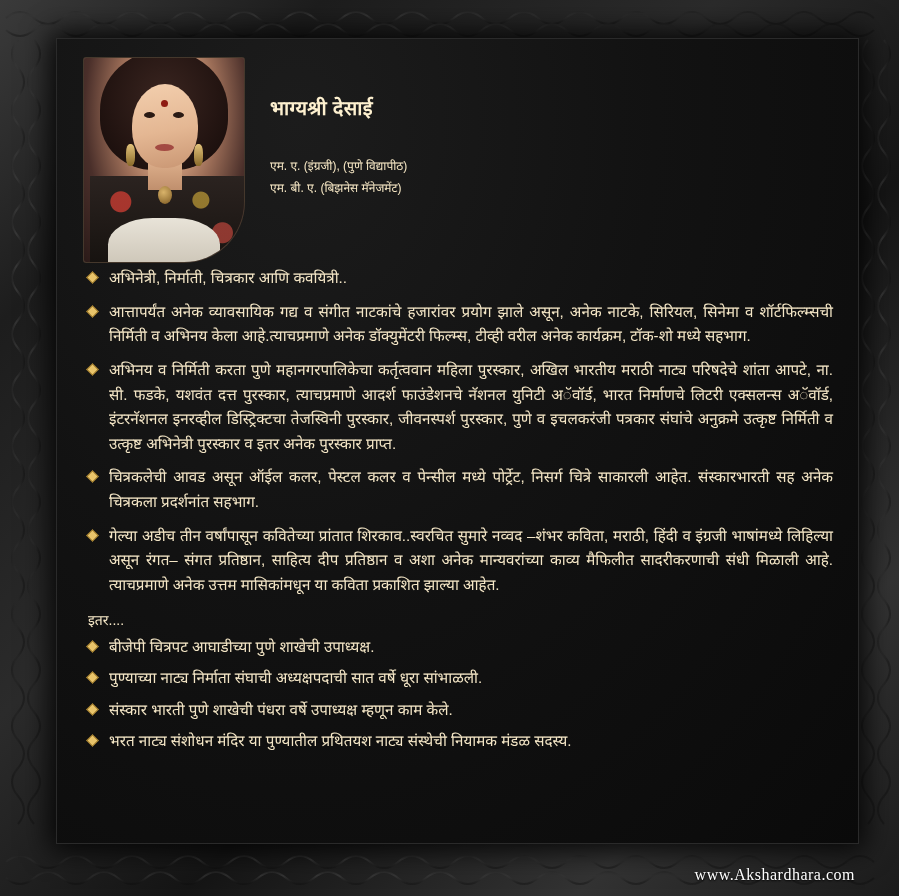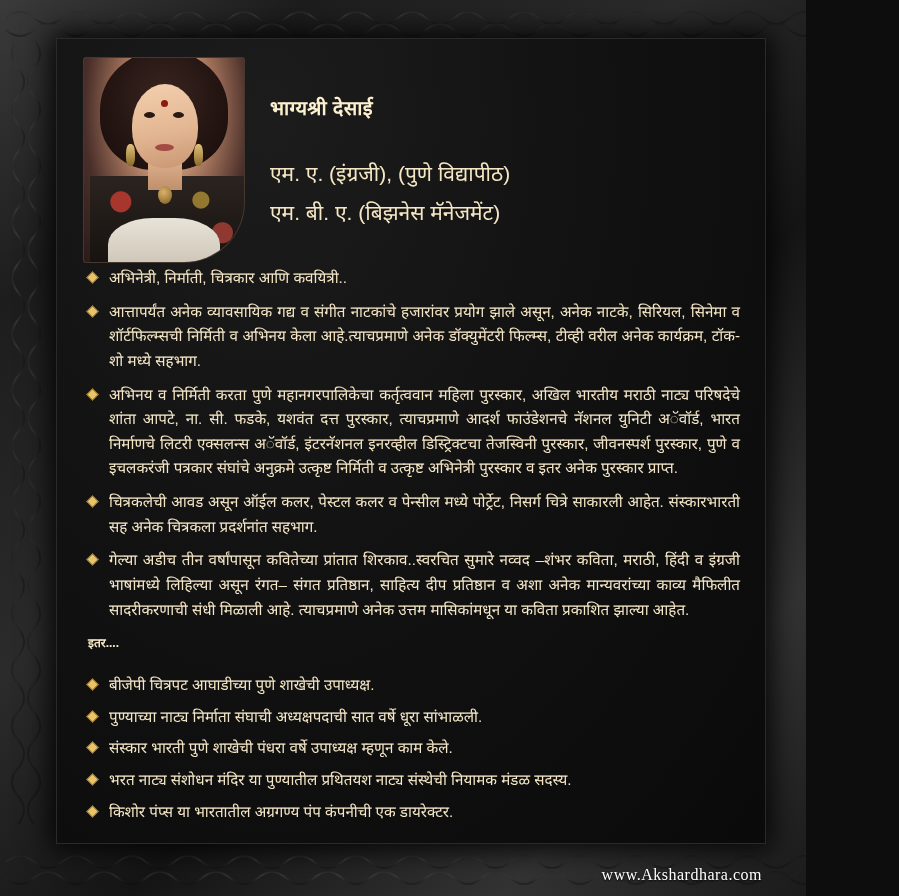--- a/index.html
+++ b/index.html
@@ -5,21 +5,21 @@
   html, body {
     margin: 0;
     padding: 0;
     background: #0d0d0d;
   }
   body {
     font-family: "Liberation Sans", sans-serif;
   }
   .page {
     position: relative;
-    width: 806px;
+    width: 899px;
     height: 896px;
     overflow: hidden;
     background:
       radial-gradient(ellipse at 20% 15%, #2e2e2e 0%, #1a1a1a 38%, #0b0b0b 72%, #060606 100%),
       #0a0a0a;
   }
   
   .frame-outer {
     position: absolute;
     inset: 0;
@@ -176,21 +176,21 @@
     padding-top: 36px;
   }
   .person-name {
     font-size: 20px;
     font-weight: bold;
     color: #fdf0cf;
     letter-spacing: 0.3px;
     margin-bottom: 34px;
   }
   .qual {
-    font-size: 21px;
+    font-size: 12px;
     color: #f6e7c4;
     line-height: 1.85;
     white-space: nowrap;
   }
 
   
   .body-list {
   }
   .bullet-row {
     display: flex;
@@ -209,24 +209,24 @@
     box-shadow: inset 0 0 0 1px #8c6a20;
   }
   .bullet-text {
     font-size: 15.2px;
     line-height: 1.62;
     color: #f4e6c6;
     text-align: justify;
     flex: 1 1 auto;
   }
   .section-label {
-    font-size: 12px;
+    font-size: 14px;
     color: #f7e9c8;
-    margin: 12px 0 22px 4px;
-    font-weight: bold;
+    margin: 12px 0 6px 4px;
+    font-weight: normal;
   }
   .tight .bullet-row { margin-bottom: 7px; }
 
   .site-url {
     position: absolute;
     right: 44px;
     bottom: 12px;
     font-family: "Liberation Serif", serif;
     font-size: 16px;
     color: #ffffff;
@@ -333,23 +333,19 @@
         <span class="bullet-text">पुण्याच्या नाट्य निर्माता संघाची अध्यक्षपदाची सात वर्षे धूरा सांभाळली.</span>
       </div>
       <div class="bullet-row">
         <span class="diamond"></span>
         <span class="bullet-text">संस्कार भारती पुणे शाखेची पंधरा वर्षे उपाध्यक्ष म्हणून काम केले.</span>
       </div>
       <div class="bullet-row">
         <span class="diamond"></span>
         <span class="bullet-text">भरत नाट्य संशोधन मंदिर या पुण्यातील प्रथितयश नाट्य संस्थेची नियामक मंडळ सदस्य.</span>
       </div>
-      <div class="bullet-row">
-        <span class="diamond"></span>
-        <span class="bullet-text">किशोर पंप्स या भारतातील अग्रगण्य पंप कंपनीची एक डायरेक्टर.</span>
-      </div>
     </div>
 
   </div>
 
   <div class="site-url">www.Akshardhara.com</div>
 
 </div>
 
 </body></html>

